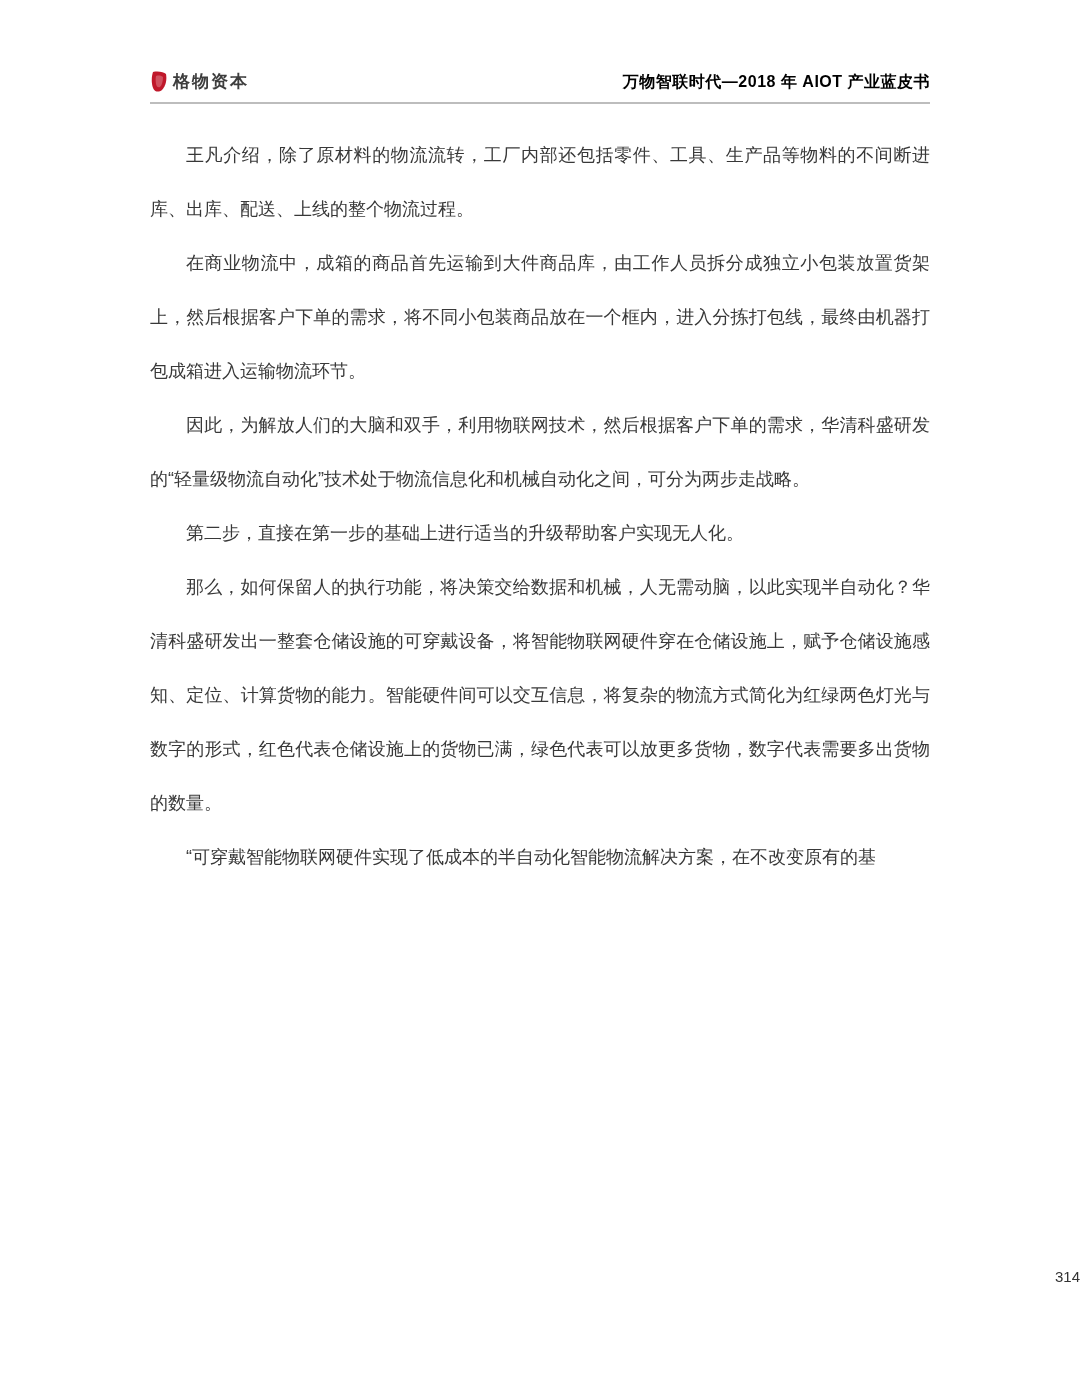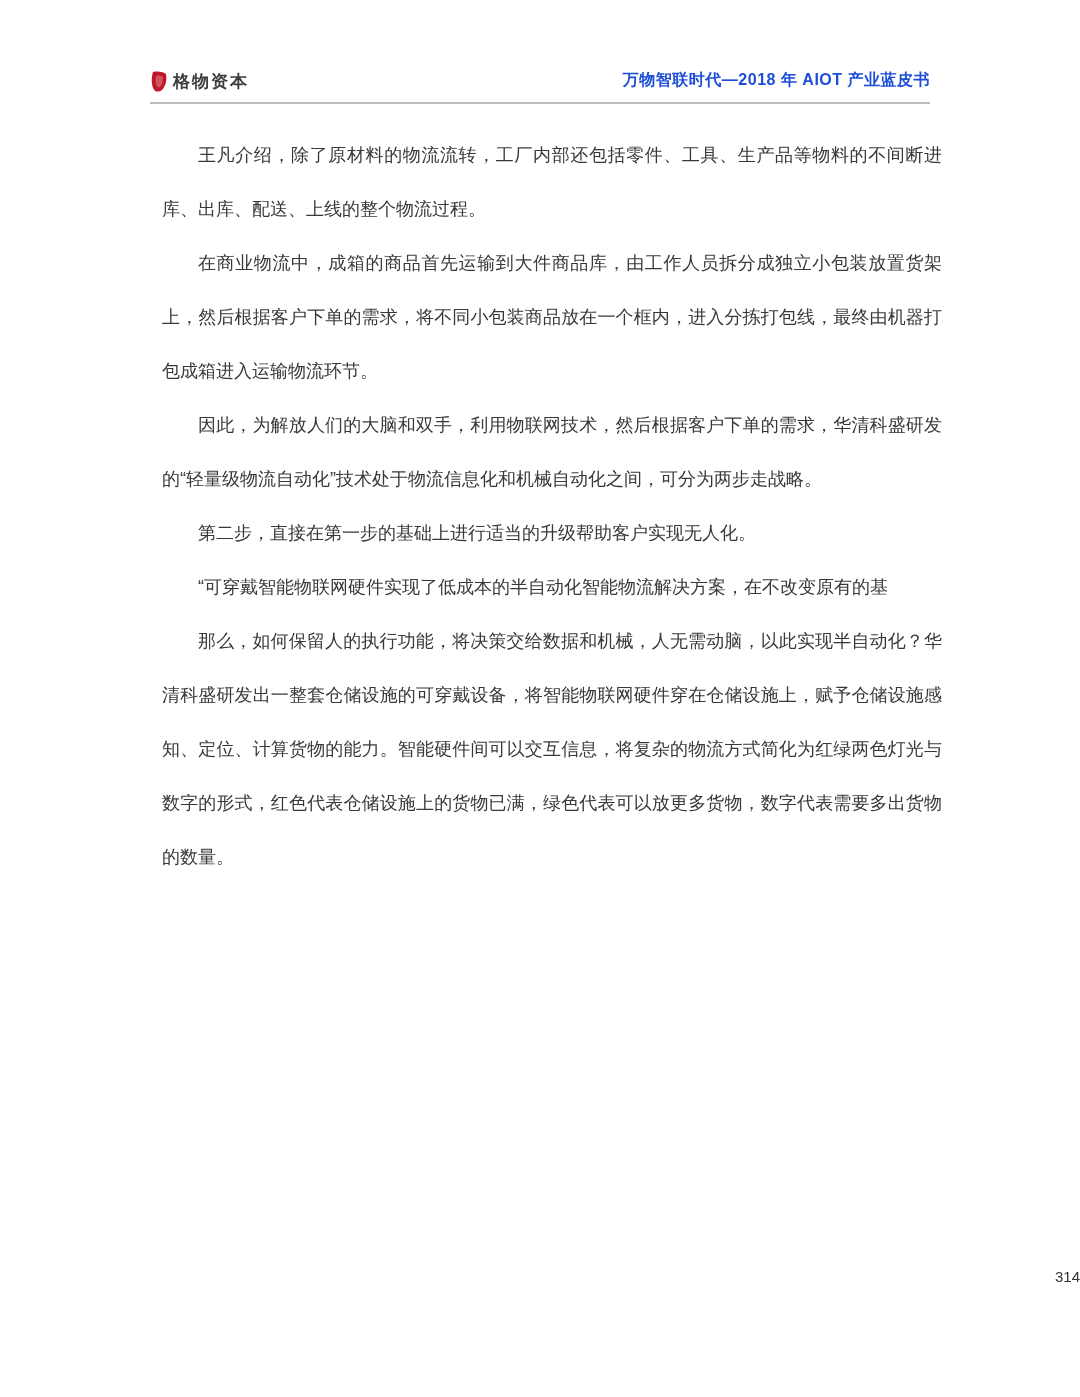--- a/index.html
+++ b/index.html
@@ -13,20 +13,21 @@
     margin: 0 auto;
     overflow: hidden;
   }
   .header {
     position: absolute;
     top: 70px;
     left: 150px;
     width: 780px;
     display: flex;
     justify-content: space-between;
+    align-items: flex-end;
     padding-bottom: 9px;
     border-bottom: 2px solid #bdbdbd;
   }
   .logo {
     display: flex;
     align-items: center;
     gap: 5px;
   }
   .logo-icon {
     width: 18px;
@@ -35,27 +36,27 @@
   }
   .logo-text {
     font-size: 17px;
     font-weight: bold;
     color: #3d3d3d;
     letter-spacing: 2px;
   }
   .header-title {
     font-size: 16px;
     font-weight: bold;
-    color: #1d4ed8;
+    color: #000000;
     letter-spacing: 0.5px;
   }
   .content {
     position: absolute;
     top: 128px;
-    left: 162px;
+    left: 150px;
     width: 780px;
     font-size: 18px;
     color: #383838;
     line-height: 54px;
     text-align: justify;
   }
   .content p {
     text-indent: 2em;
     margin: 0;
   }
@@ -85,19 +86,19 @@
       <span class="logo-text">格物资本</span>
     </div>
     <div class="header-title">万物智联时代—2018 年 AIOT 产业蓝皮书</div>
   </div>
 
   <div class="content">
     <p>王凡介绍，除了原材料的物流流转，工厂内部还包括零件、工具、生产品等物料的不间断进库、出库、配送、上线的整个物流过程。</p>
     <p>在商业物流中，成箱的商品首先运输到大件商品库，由工作人员拆分成独立小包装放置货架上，然后根据客户下单的需求，将不同小包装商品放在一个框内，进入分拣打包线，最终由机器打包成箱进入运输物流环节。</p>
     <p>因此，为解放人们的大脑和双手，利用物联网技术，然后根据客户下单的需求，华清科盛研发的“轻量级物流自动化”技术处于物流信息化和机械自动化之间，可分为两步走战略。</p>
     <p>第二步，直接在第一步的基础上进行适当的升级帮助客户实现无人化。</p>
+    <p>那么，如何保留人的执行功能，将决策交给数据和机械，人无需动脑，以此实现半自动化？华清科盛研发出一整套仓储设施的可穿戴设备，将智能物联网硬件穿在仓储设施上，赋予仓储设施感知、定位、计算货物的能力。智能硬件间可以交互信息，将复杂的物流方式简化为红绿两色灯光与数字的形式，红色代表仓储设施上的货物已满，绿色代表可以放更多货物，数字代表需要多出货物的数量。</p>
     <p>“可穿戴智能物联网硬件实现了低成本的半自动化智能物流解决方案，在不改变原有的基</p>
-    <p>那么，如何保留人的执行功能，将决策交给数据和机械，人无需动脑，以此实现半自动化？华清科盛研发出一整套仓储设施的可穿戴设备，将智能物联网硬件穿在仓储设施上，赋予仓储设施感知、定位、计算货物的能力。智能硬件间可以交互信息，将复杂的物流方式简化为红绿两色灯光与数字的形式，红色代表仓储设施上的货物已满，绿色代表可以放更多货物，数字代表需要多出货物的数量。</p>
   </div>
 
   <div class="footer">314</div>
 
 </div>
 
 </body></html>

